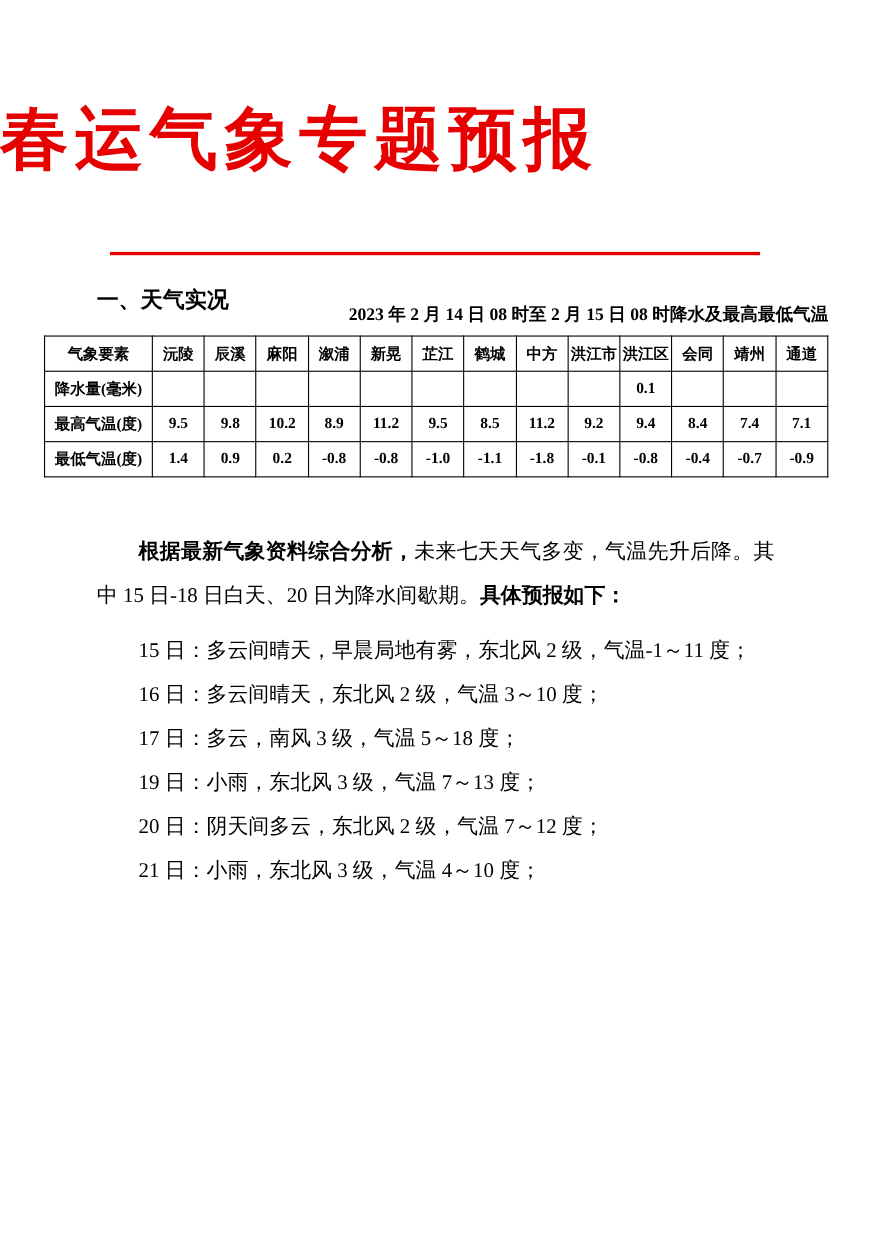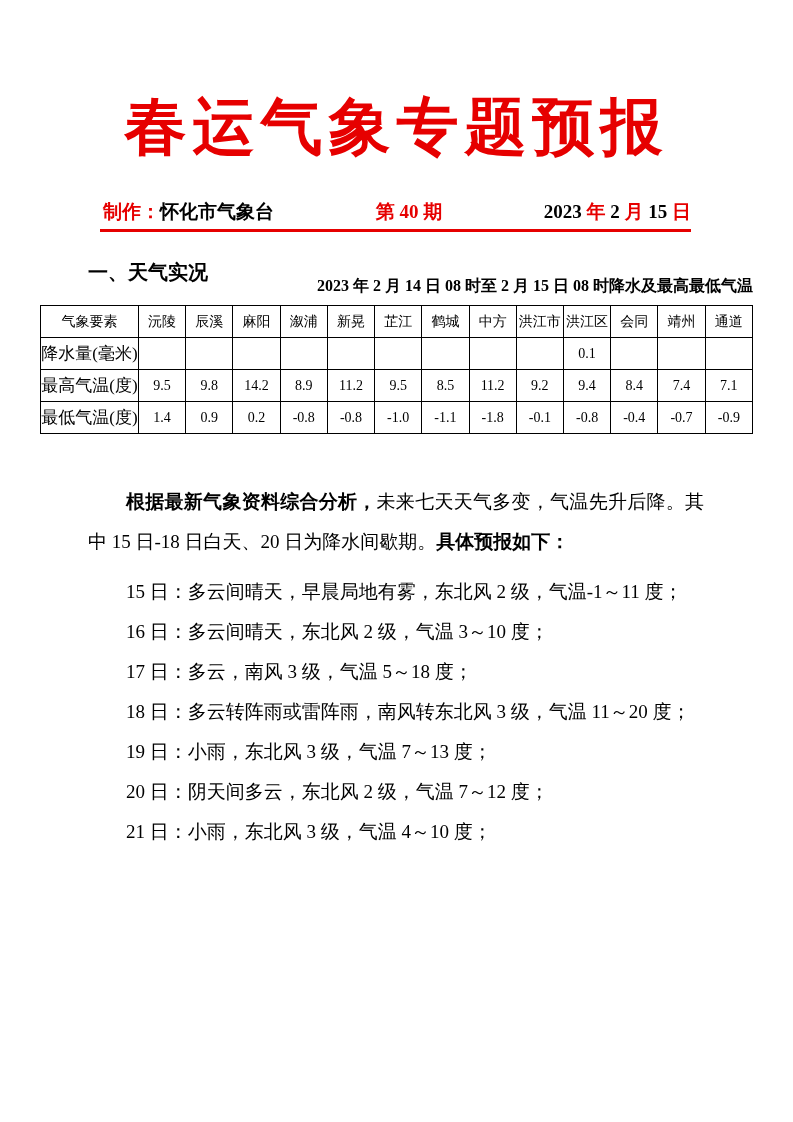--- a/index.html
+++ b/index.html
@@ -6,21 +6,21 @@
   body {
     width:793px; height:1122px; position:relative; overflow:hidden;
     font-family:"Liberation Serif","DejaVu Serif",serif;
     color:#000;
   }
   .red { color:#e60000; }
   .page { position:absolute; inset:0; }
 
   .doc-title {
     position:absolute; top:84px; left:0; width:100%;
-    text-align:center; font-size:62px; line-height:86px;
+    text-align:left; font-size:62px; line-height:86px;
     font-weight:bold; color:#e60000; letter-spacing:6px;
     font-family:"Liberation Serif","DejaVu Serif",serif;
   }
 
   .meta-row {
     position:absolute; top:199px; left:103px; width:588px;
     display:flex; justify-content:space-between; align-items:baseline;
     font-size:19px; font-weight:bold; white-space:nowrap;
   }
   .red-divider {
@@ -36,48 +36,43 @@
     text-align:right; font-size:16px; font-weight:bold;
   }
 
   .weather-table {
     position:absolute; top:305px; left:40px; width:713px;
     border-collapse:collapse; table-layout:fixed;
     font-size:14px; text-align:center;
   }
   .weather-table th, .weather-table td {
     border:1px solid #000; height:31px; padding:0 0;
-    font-weight:normal; overflow:hidden; white-space:nowrap;
+    font-weight:bold; overflow:hidden; white-space:nowrap;
   }
   .weather-table .label-col { width:98px; }
-  .weather-table td.row-label { font-size:17px;margin-top:37px; }
+  .weather-table td.row-label { font-size:14px;margin-top:37px; }
 
   .flow {
     position:absolute; top:482px; left:88px; width:616px;
     font-size:19px; line-height:40px;
   }
   .flow p { margin:0; }
   .sec2-heading { font-size:20px; font-weight:bold; line-height:40px; }
   .intro { text-indent:2em; text-align:justify; }
   .forecast-items { margin-top:10px; }
   .forecast-item { text-indent:2em; text-align:justify; }
   .b { font-weight:bold; }
 </style>
 </head>
 <body>
 
 <div class="page">
 
   <div class="doc-title">春运气象专题预报</div>
 
-  <div class="meta-row">
-    <span><span class="red">制作：</span><span>怀化市气象台</span></span>
-    <span class="red">第 40 期</span>
-    <span><span>2023 </span><span class="red">年</span><span> 2 </span><span class="red">月</span><span> 15 </span><span class="red">日</span></span>
-  </div>
 
   <div class="red-divider"></div>
 
   <div class="sec-heading sec1-heading">一、天气实况</div>
 
   <div class="table-title">2023 年 2 月 14 日 08 时至 2 月 15 日 08 时降水及最高最低气温</div>
 
   <table class="weather-table">
     <colgroup>
       <col class="label-col">
@@ -114,21 +109,21 @@
           <td></td>
           <td>0.1</td>
           <td></td>
           <td></td>
           <td></td>
         </tr>
         <tr>
           <td class="row-label">最高气温(度)</td>
           <td>9.5</td>
           <td>9.8</td>
-          <td>14.2</td>
+          <td>10.2</td>
           <td>8.9</td>
           <td>11.2</td>
           <td>9.5</td>
           <td>8.5</td>
           <td>11.2</td>
           <td>9.2</td>
           <td>9.4</td>
           <td>8.4</td>
           <td>7.4</td>
           <td>7.1</td>
@@ -151,20 +146,19 @@
         </tr>
       </tbody>
     </table>
 
   <div class="flow">
     <p class="intro"><span class="b">根据最新气象资料综合分析，</span><span>未来七天天气多变，气温先升后降。其中 15 日-18 日白天、20 日为降水间歇期。</span><span class="b">具体预报如下：</span></p>
     <div class="forecast-items">
         <p class="forecast-item">15 日：多云间晴天，早晨局地有雾，东北风 2 级，气温-1～11 度；</p>
         <p class="forecast-item">16 日：多云间晴天，东北风 2 级，气温 3～10 度；</p>
         <p class="forecast-item">17 日：多云，南风 3 级，气温 5～18 度；</p>
-        <p class="forecast-item">18 日：多云转阵雨或雷阵雨，南风转东北风 3 级，气温 11～20 度；</p>
         <p class="forecast-item">19 日：小雨，东北风 3 级，气温 7～13 度；</p>
         <p class="forecast-item">20 日：阴天间多云，东北风 2 级，气温 7～12 度；</p>
         <p class="forecast-item">21 日：小雨，东北风 3 级，气温 4～10 度；</p>
       </div>
   </div>
 
 </div>
 
 </body></html>

